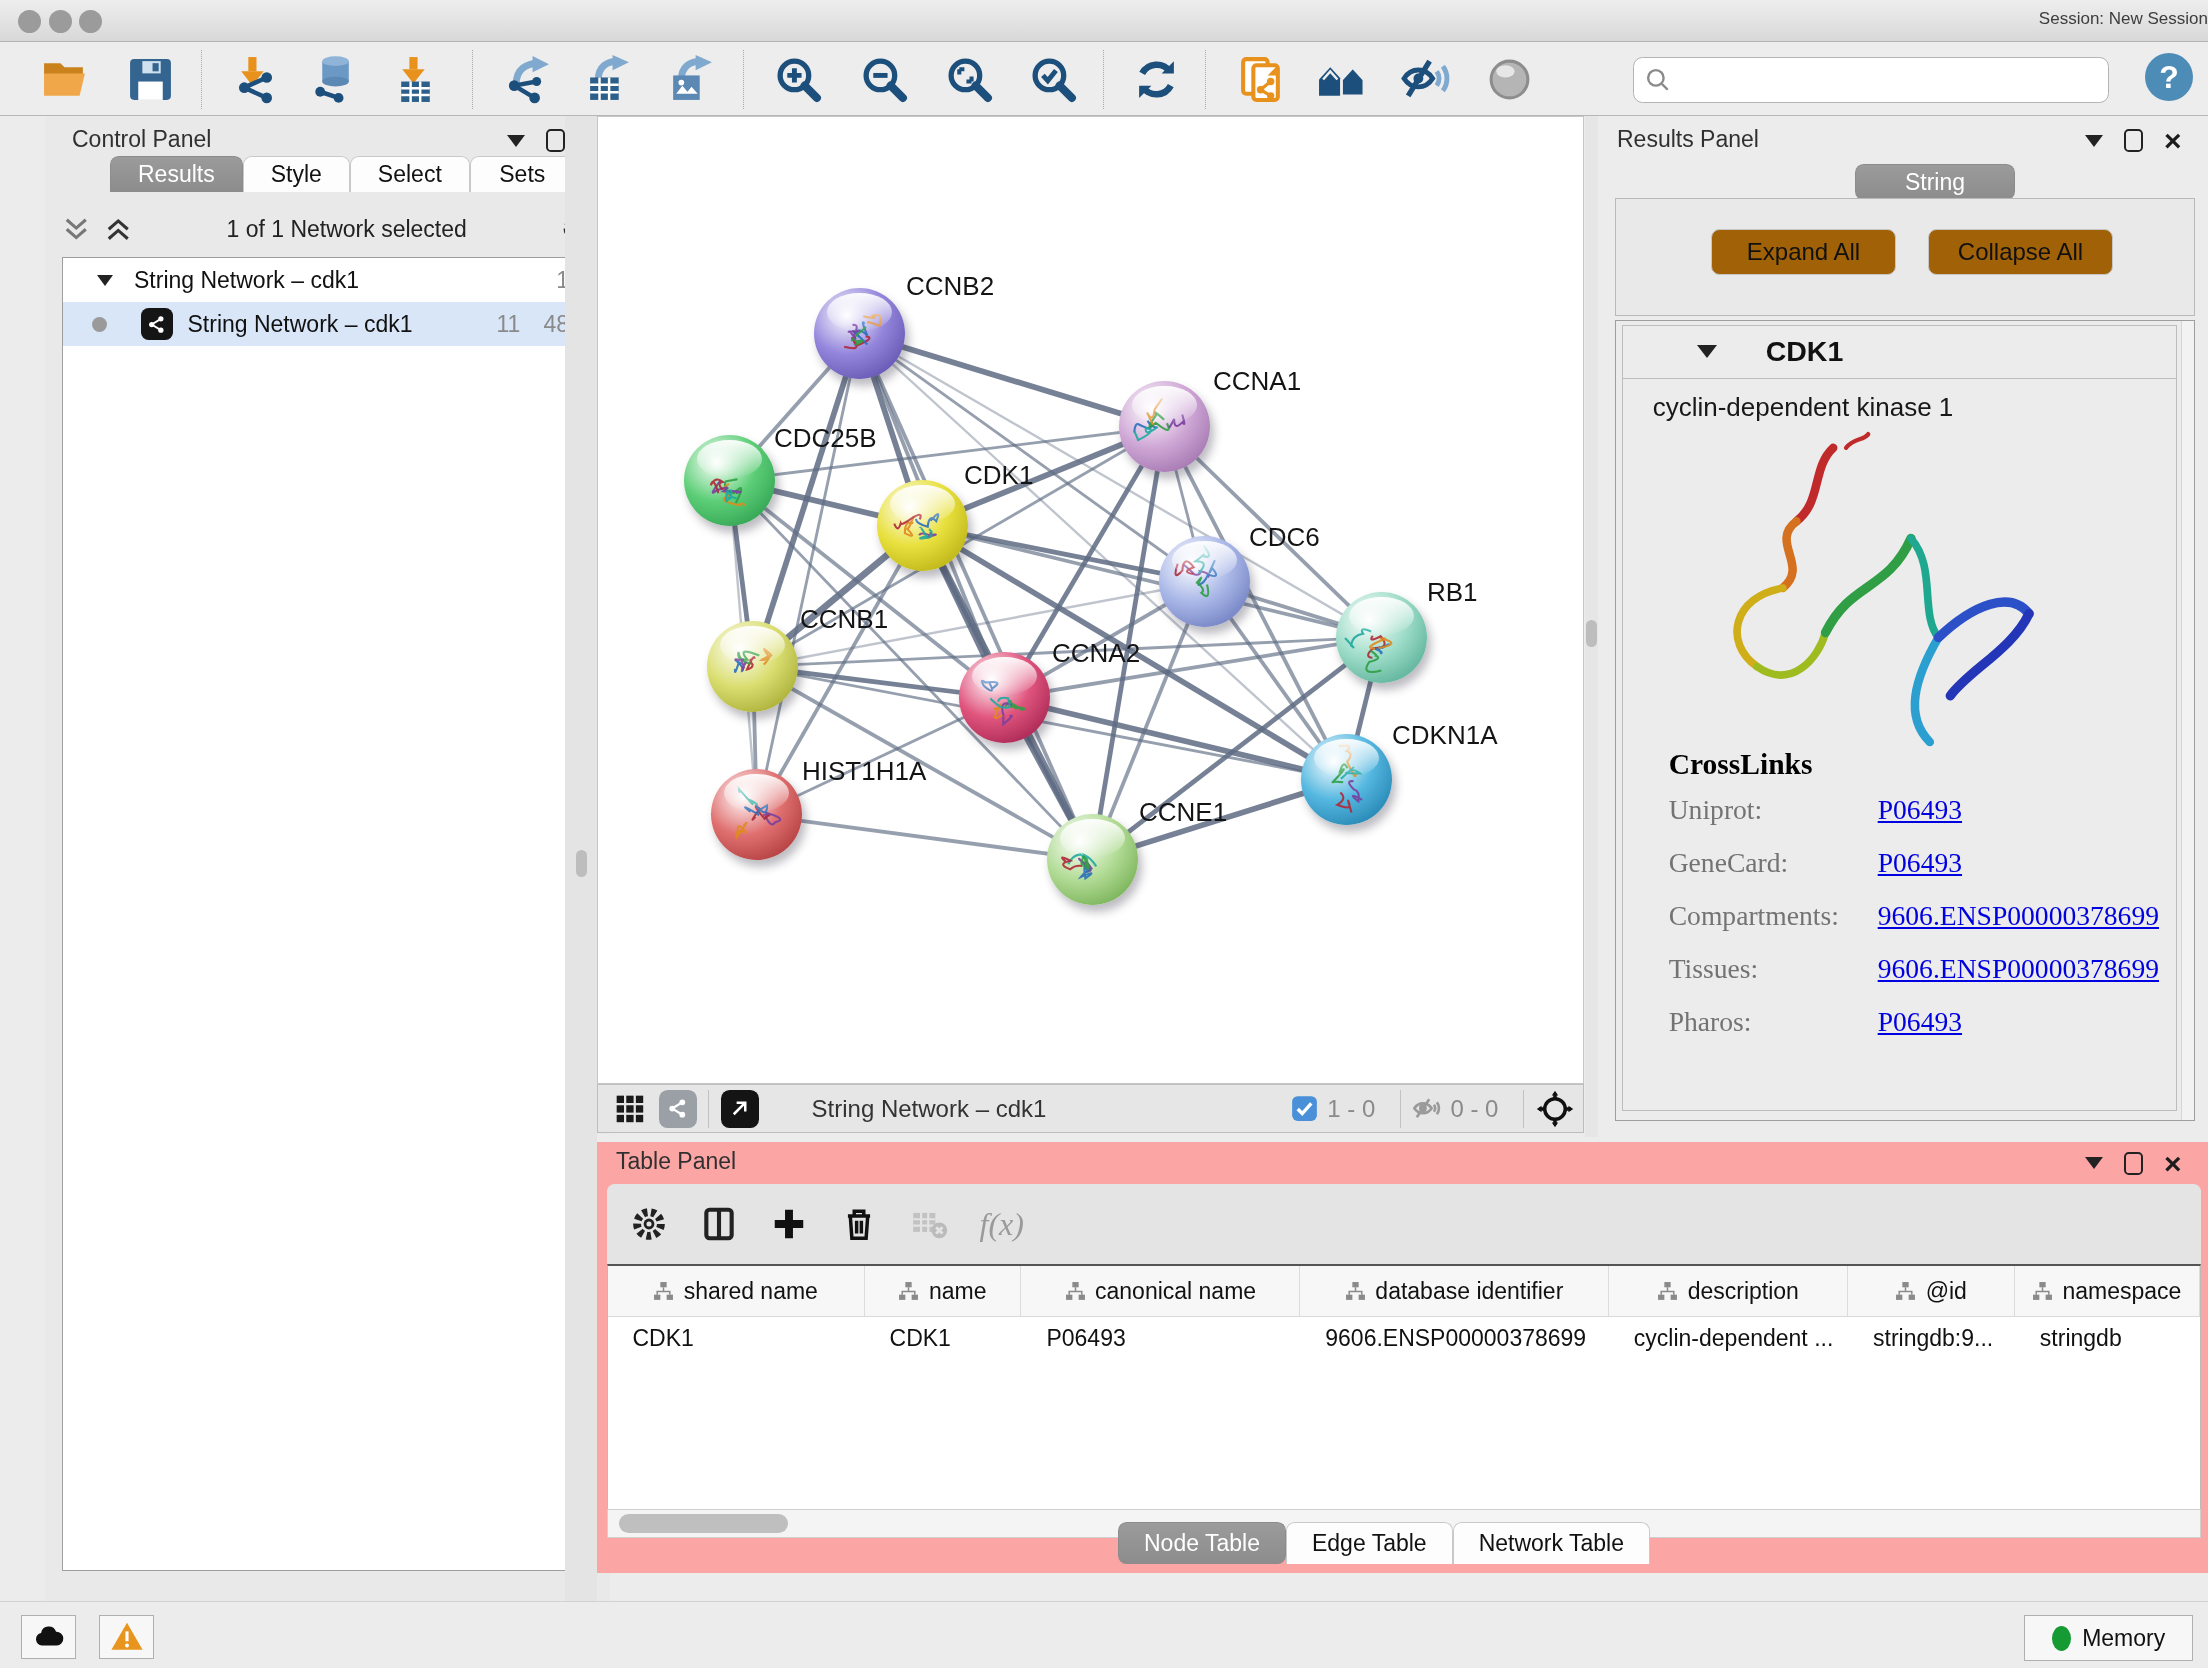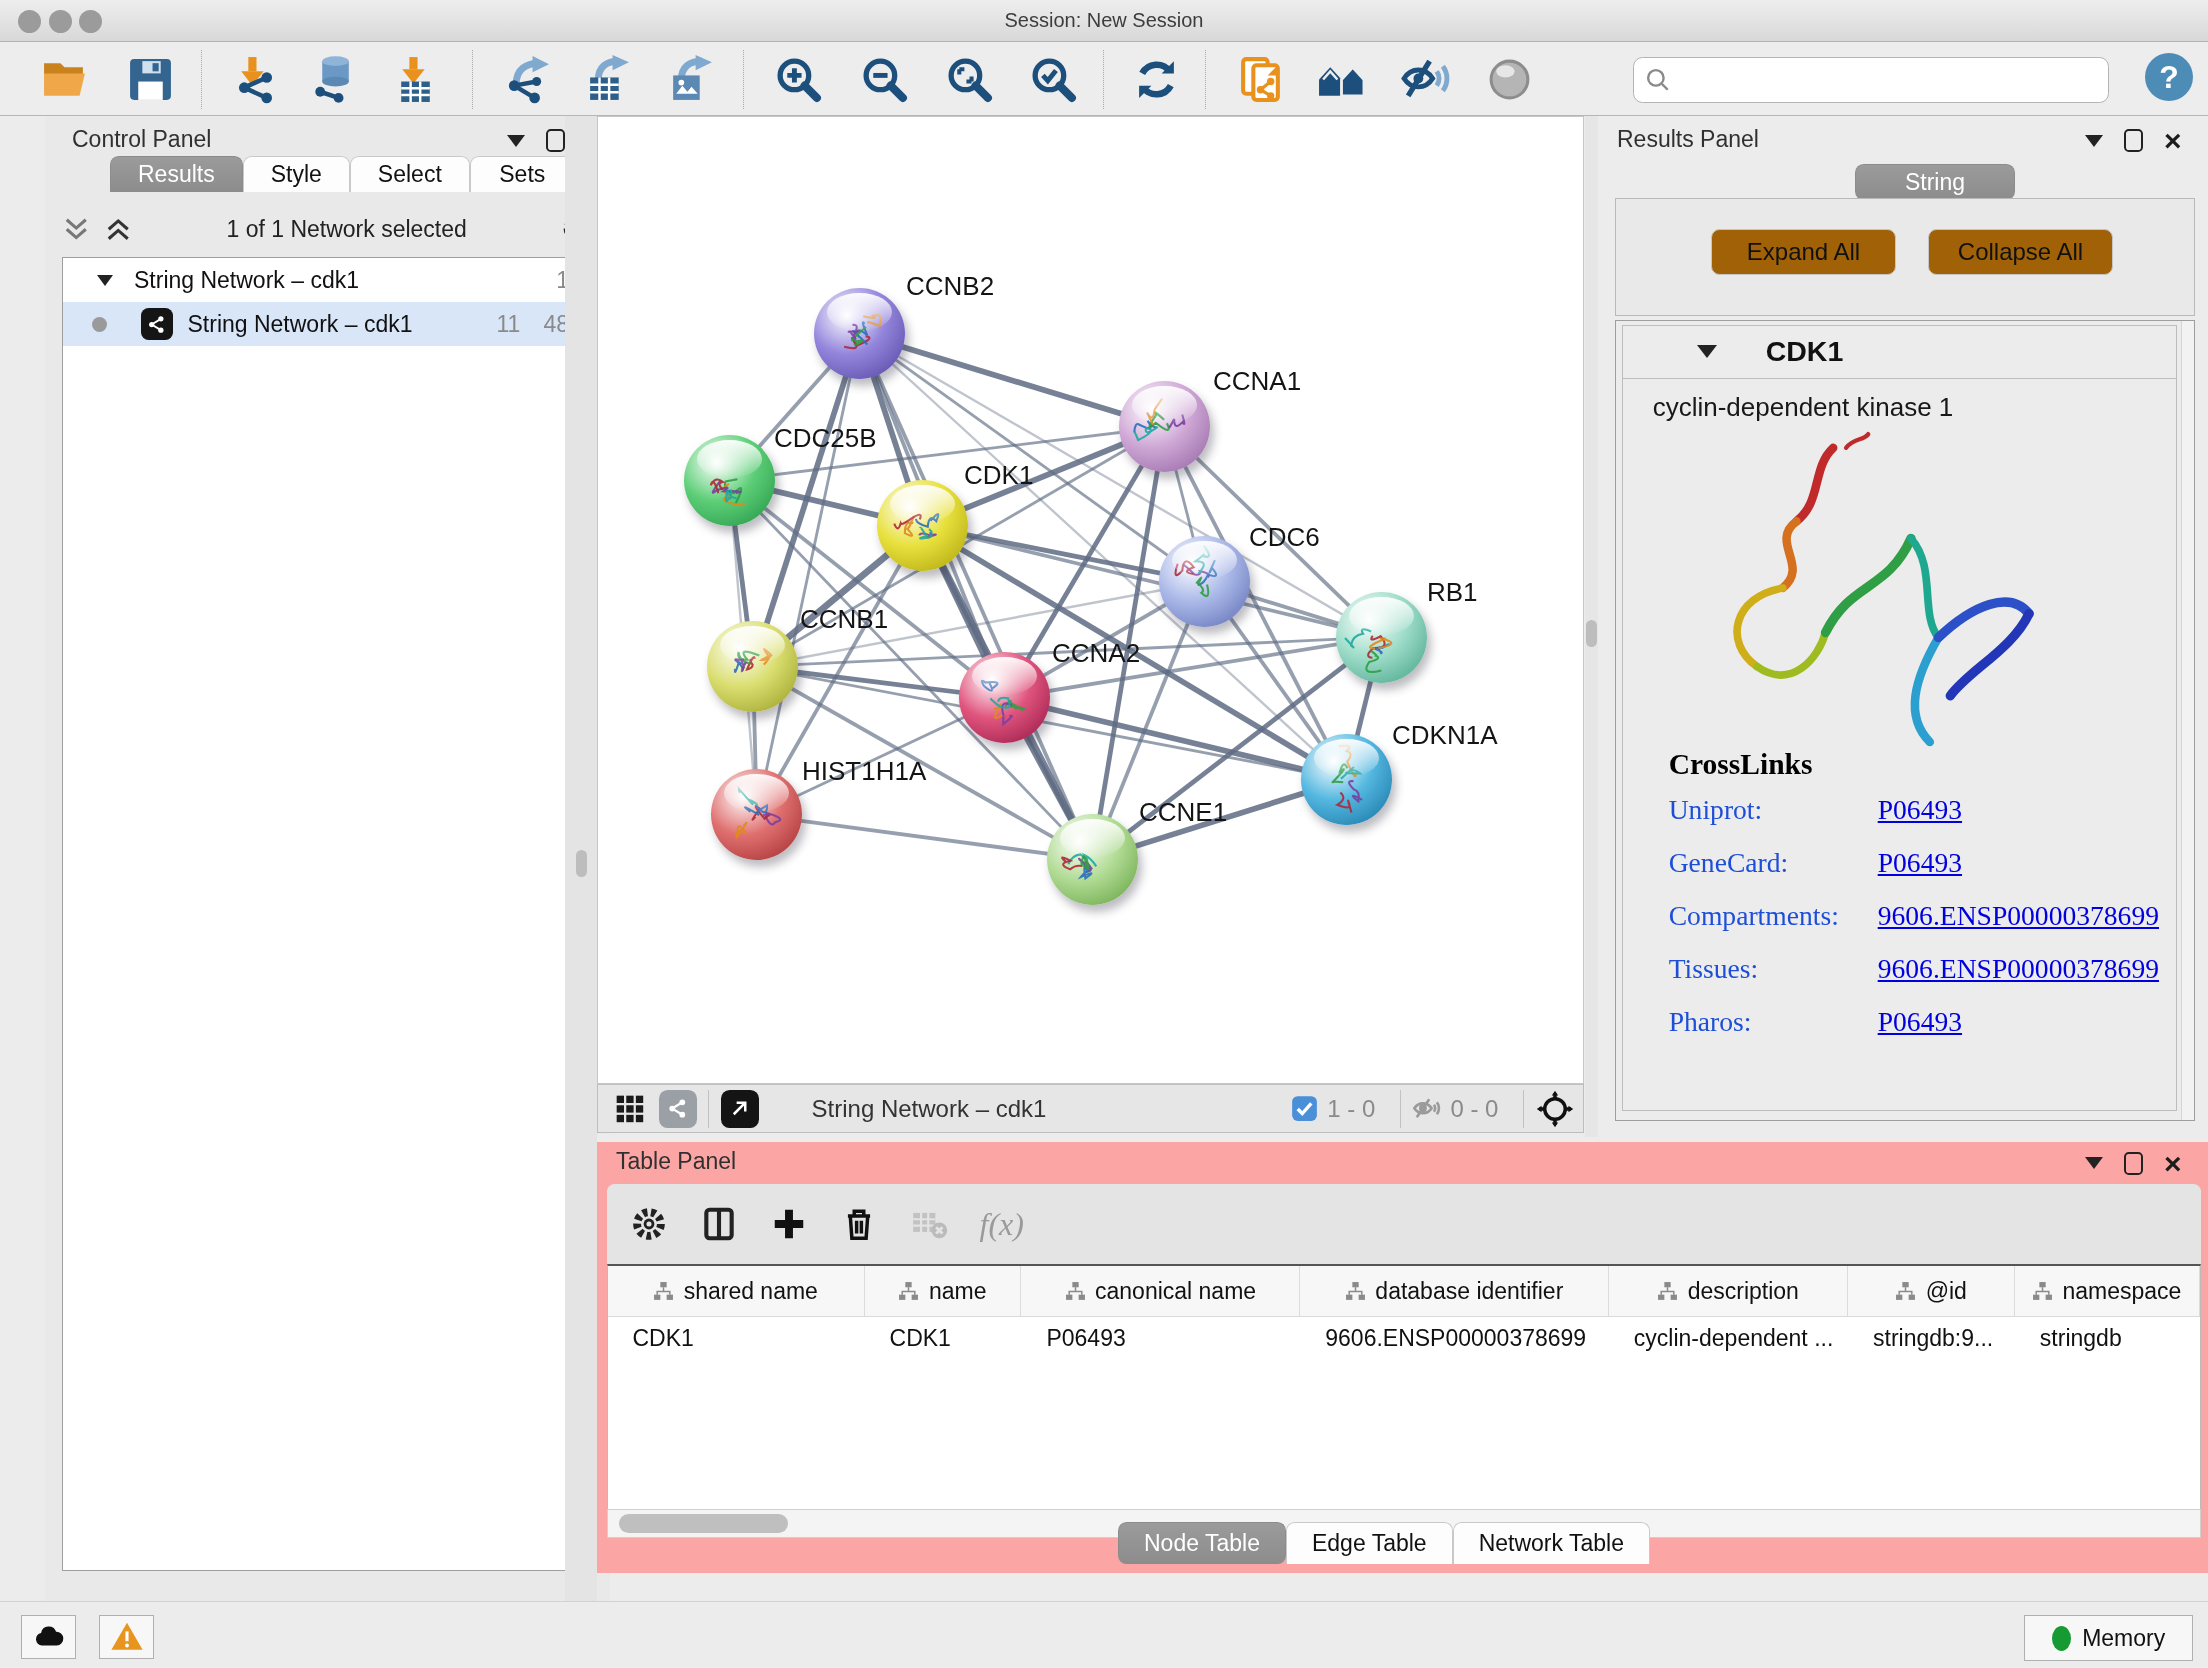--- a/index.html
+++ b/index.html
@@ -4,21 +4,21 @@
 <style>
   * { box-sizing: border-box; margin: 0; padding: 0; }
   html,body { width: 2208px; height: 1668px; }
   body { font-family: "Liberation Sans", sans-serif; background:#ececec; position:relative; overflow:hidden; }
   .abs { position:absolute; }
 
   
   #titlebar { left:0; top:0; width:2208px; height:42px;
     background:linear-gradient(#eeeeee,#d8d8d8); border-bottom:1px solid #b2b2b2; }
   .traffic { width:23px; height:23px; border-radius:50%; background:#9b9b9b; top:9.5px; }
-  #title-text { width:100%; text-align:center; top:8.6px; font-size:20px; color:#3d3d3d; }
+  #title-text { width:100%; text-align:right; top:8.6px; font-size:17px; color:#3d3d3d; }
 
   
   #toolbar { left:0; top:42px; width:2208px; height:74px; background:#ededed; border-bottom:1px solid #b6b6b6; }
   .tbtn { width:53px; height:53px; top:10.5px; display:flex; align-items:center; justify-content:center; cursor:default; }
   .tsep { top:7.6px; width:0; height:59px; border-left:1.9px dotted #a9a9a9; }
   #search-wrap { left:1633px; top:15px; width:476px; height:46px; background:#fff; border:1.9px solid #b4b4b4; border-radius:9.5px; display:flex; align-items:center; padding-left:9.5px; }
   #search-wrap input { border:none; outline:none; font-size:23px; flex:1; background:transparent; }
   #help-btn { left:2145px; top:11.4px; width:48px; height:48px; border-radius:50%; background:#4e8cb8; color:#fff;
     font-size:32px; font-weight:bold; display:flex; align-items:center; justify-content:center; }
 
@@ -70,21 +70,21 @@
     display:flex; align-items:center; justify-content:center; font-size:24px; color:#111; }
   #res-scroll { left:17px; top:204px; width:580px; height:801px; background:#ececec; border:1.9px solid #9e9e9e; }
   #res-scrollbar { position:absolute; right:0; top:0; width:13.3px; height:100%; background:#f2f2f2; border-left:1px solid #d5d5d5; }
   #gene-box { position:absolute; left:5.7px; top:3.8px; width:555px; height:786px; border:1px solid #bdbdbd; }
   #gene-header { height:53px; display:flex; align-items:center; border-bottom:1px solid #bdbdbd; }
   #gene-name { font-size:28.5px; font-weight:bold; color:#111; }
   #gene-desc { font-size:26px; color:#181818; margin:13.3px 0 0 30px; }
   #crosslinks { position:absolute; left:46px; top:422px; font-family:"Liberation Serif", serif; }
   #crosslinks h3 { font-size:29.5px; color:#000; margin-bottom:13.3px; }
   .cl-row { display:flex; font-size:27.6px; margin-bottom:21px; }
-  .cl-label { width:209px; color:#1d4ed8; }
+  .cl-label { width:209px; color:#737373; }
   .cl-link { color:#0000e0; text-decoration:underline; }
 
   
   #table-panel { left:597px; top:1142px; width:1611px; height:431px; background:#fca5a5; }
   #tp-toolbar { left:9.5px; top:42px; width:1594px; height:80px; background:#e4e4e4; border-radius:7.6px 7.6px 0 0;
      display:flex; align-items:center; gap:32px; padding-left:23px; }
   #fx-label { font-family:"Liberation Serif", serif; font-style:italic; font-size:32px; color:#9a9a9a; }
   #tp-table { left:9.5px; top:122px; width:1594px; height:245px; background:#fff; border-top:2.9px solid #555;
      border-left:1px solid #bbb; border-right:1px solid #bbb; overflow:hidden; }
   #tp-header { display:flex; height:51px; background:#f7f7f7; border-bottom:1px solid #d9d9d9; }

